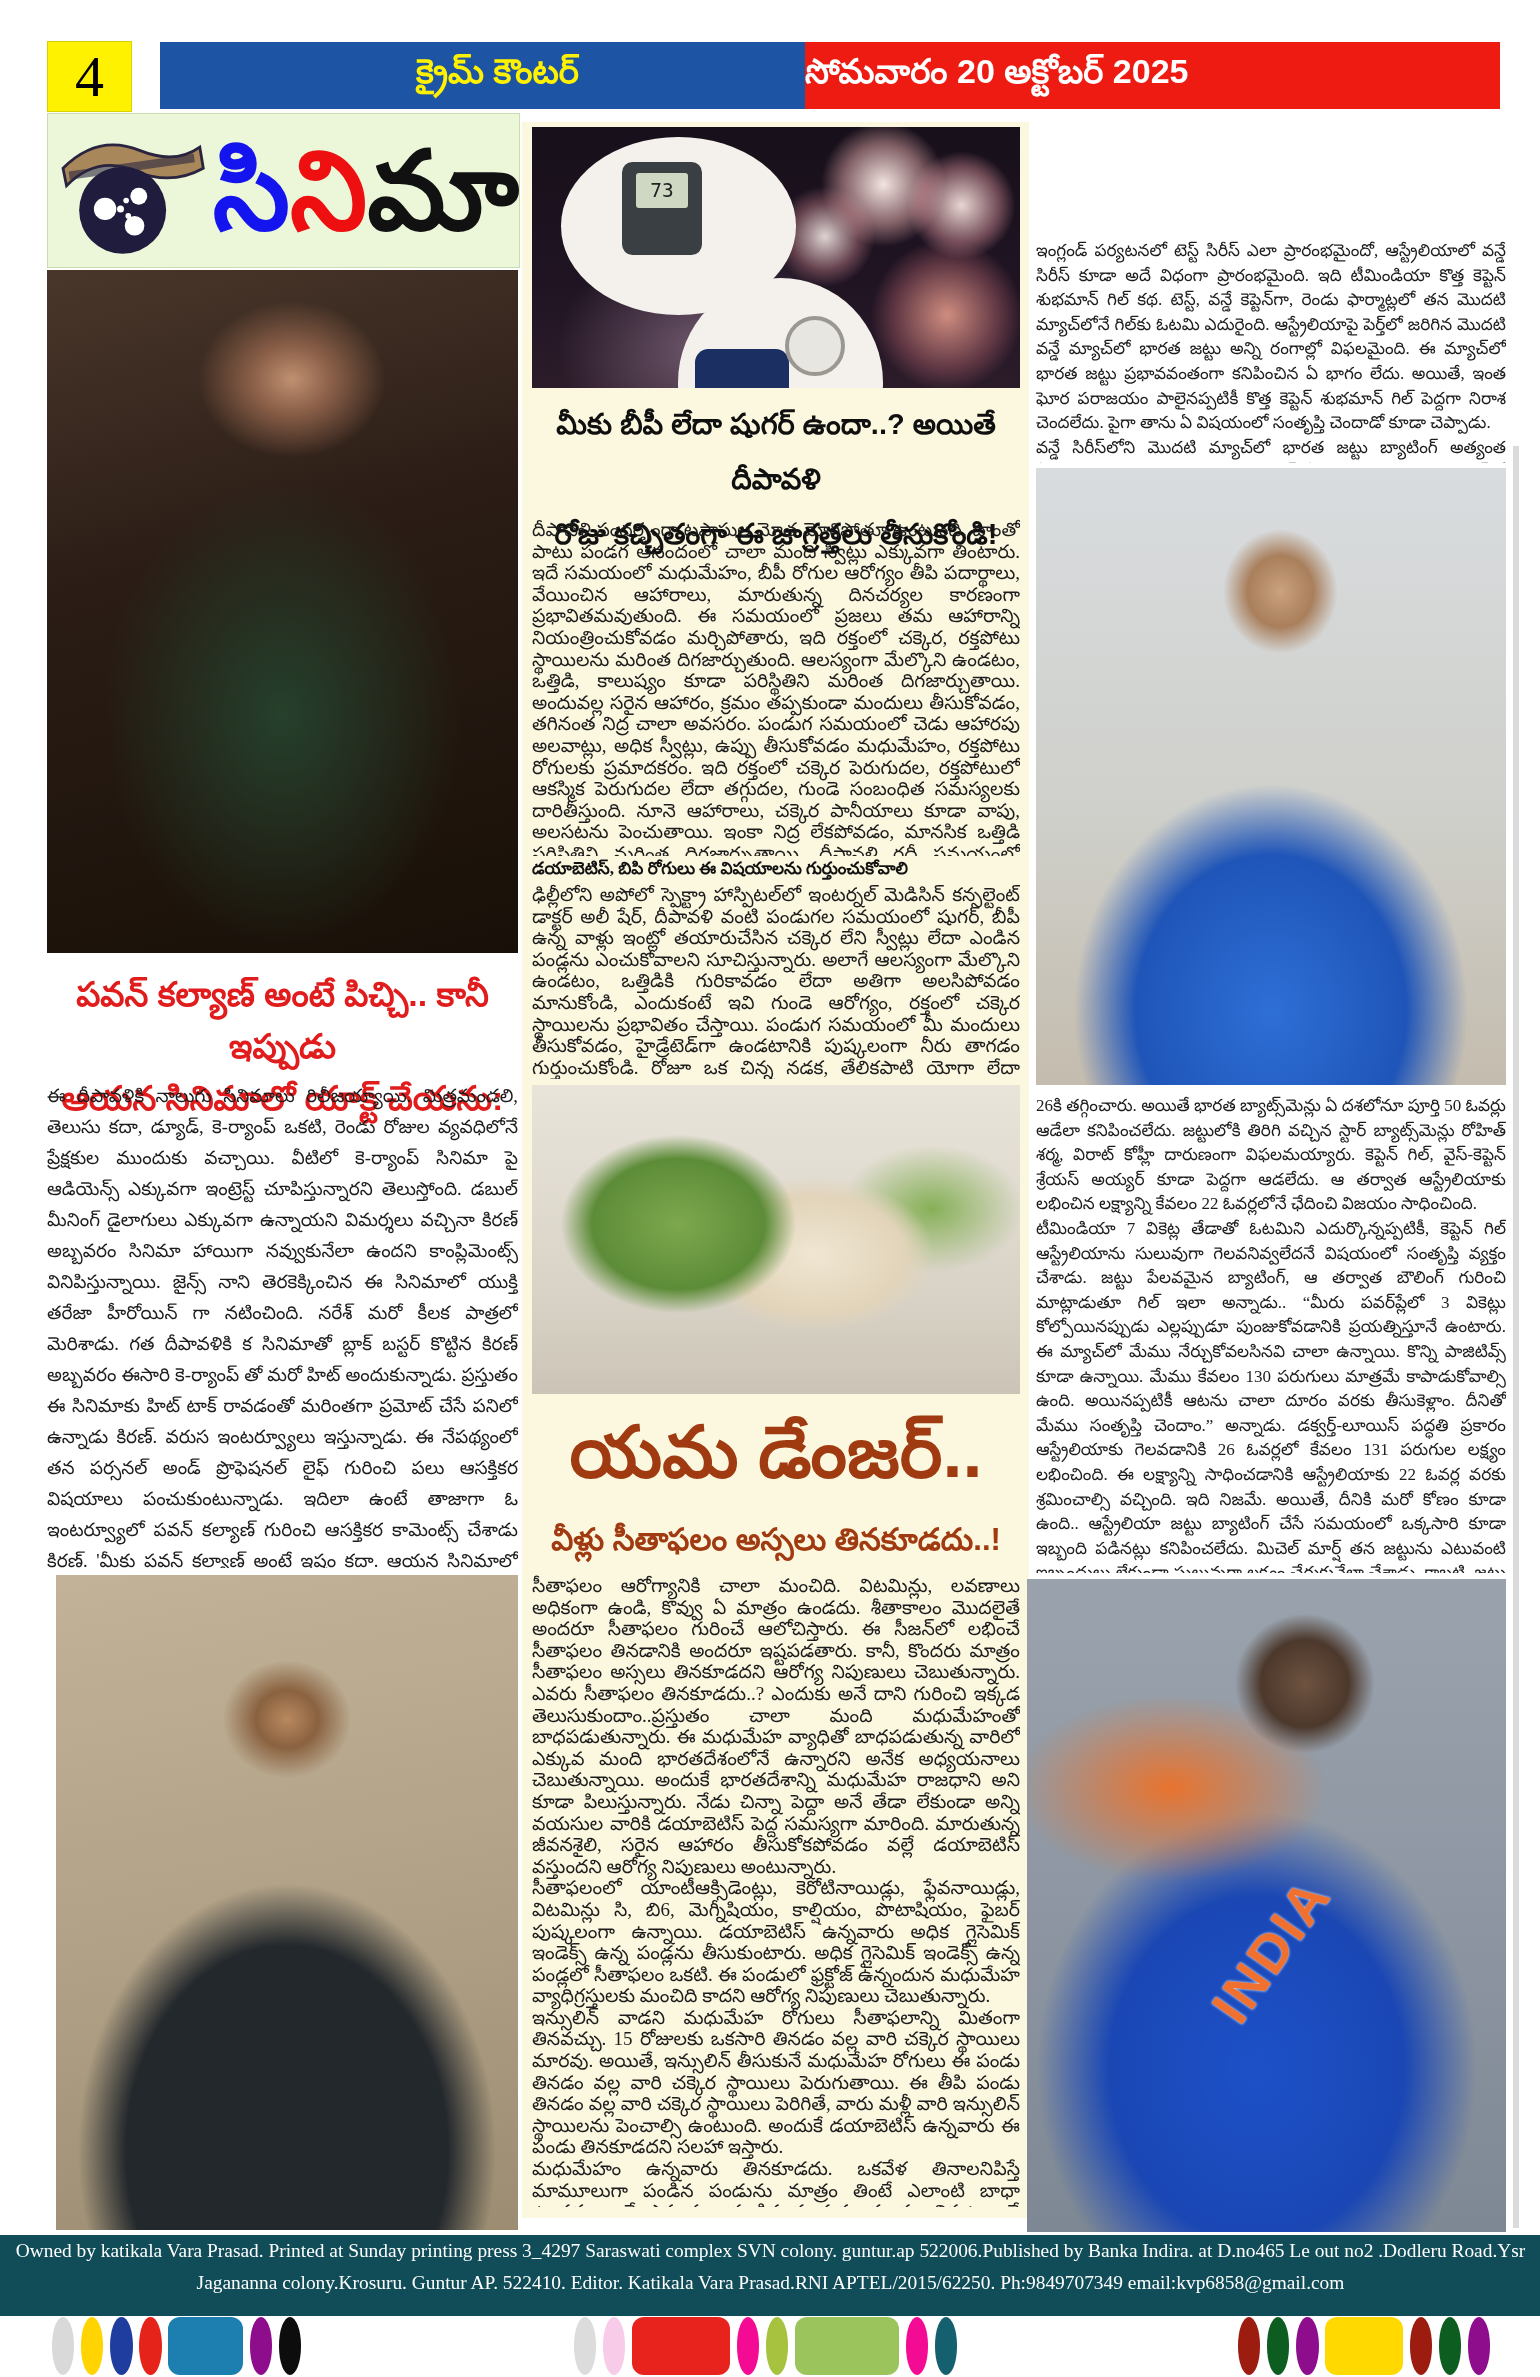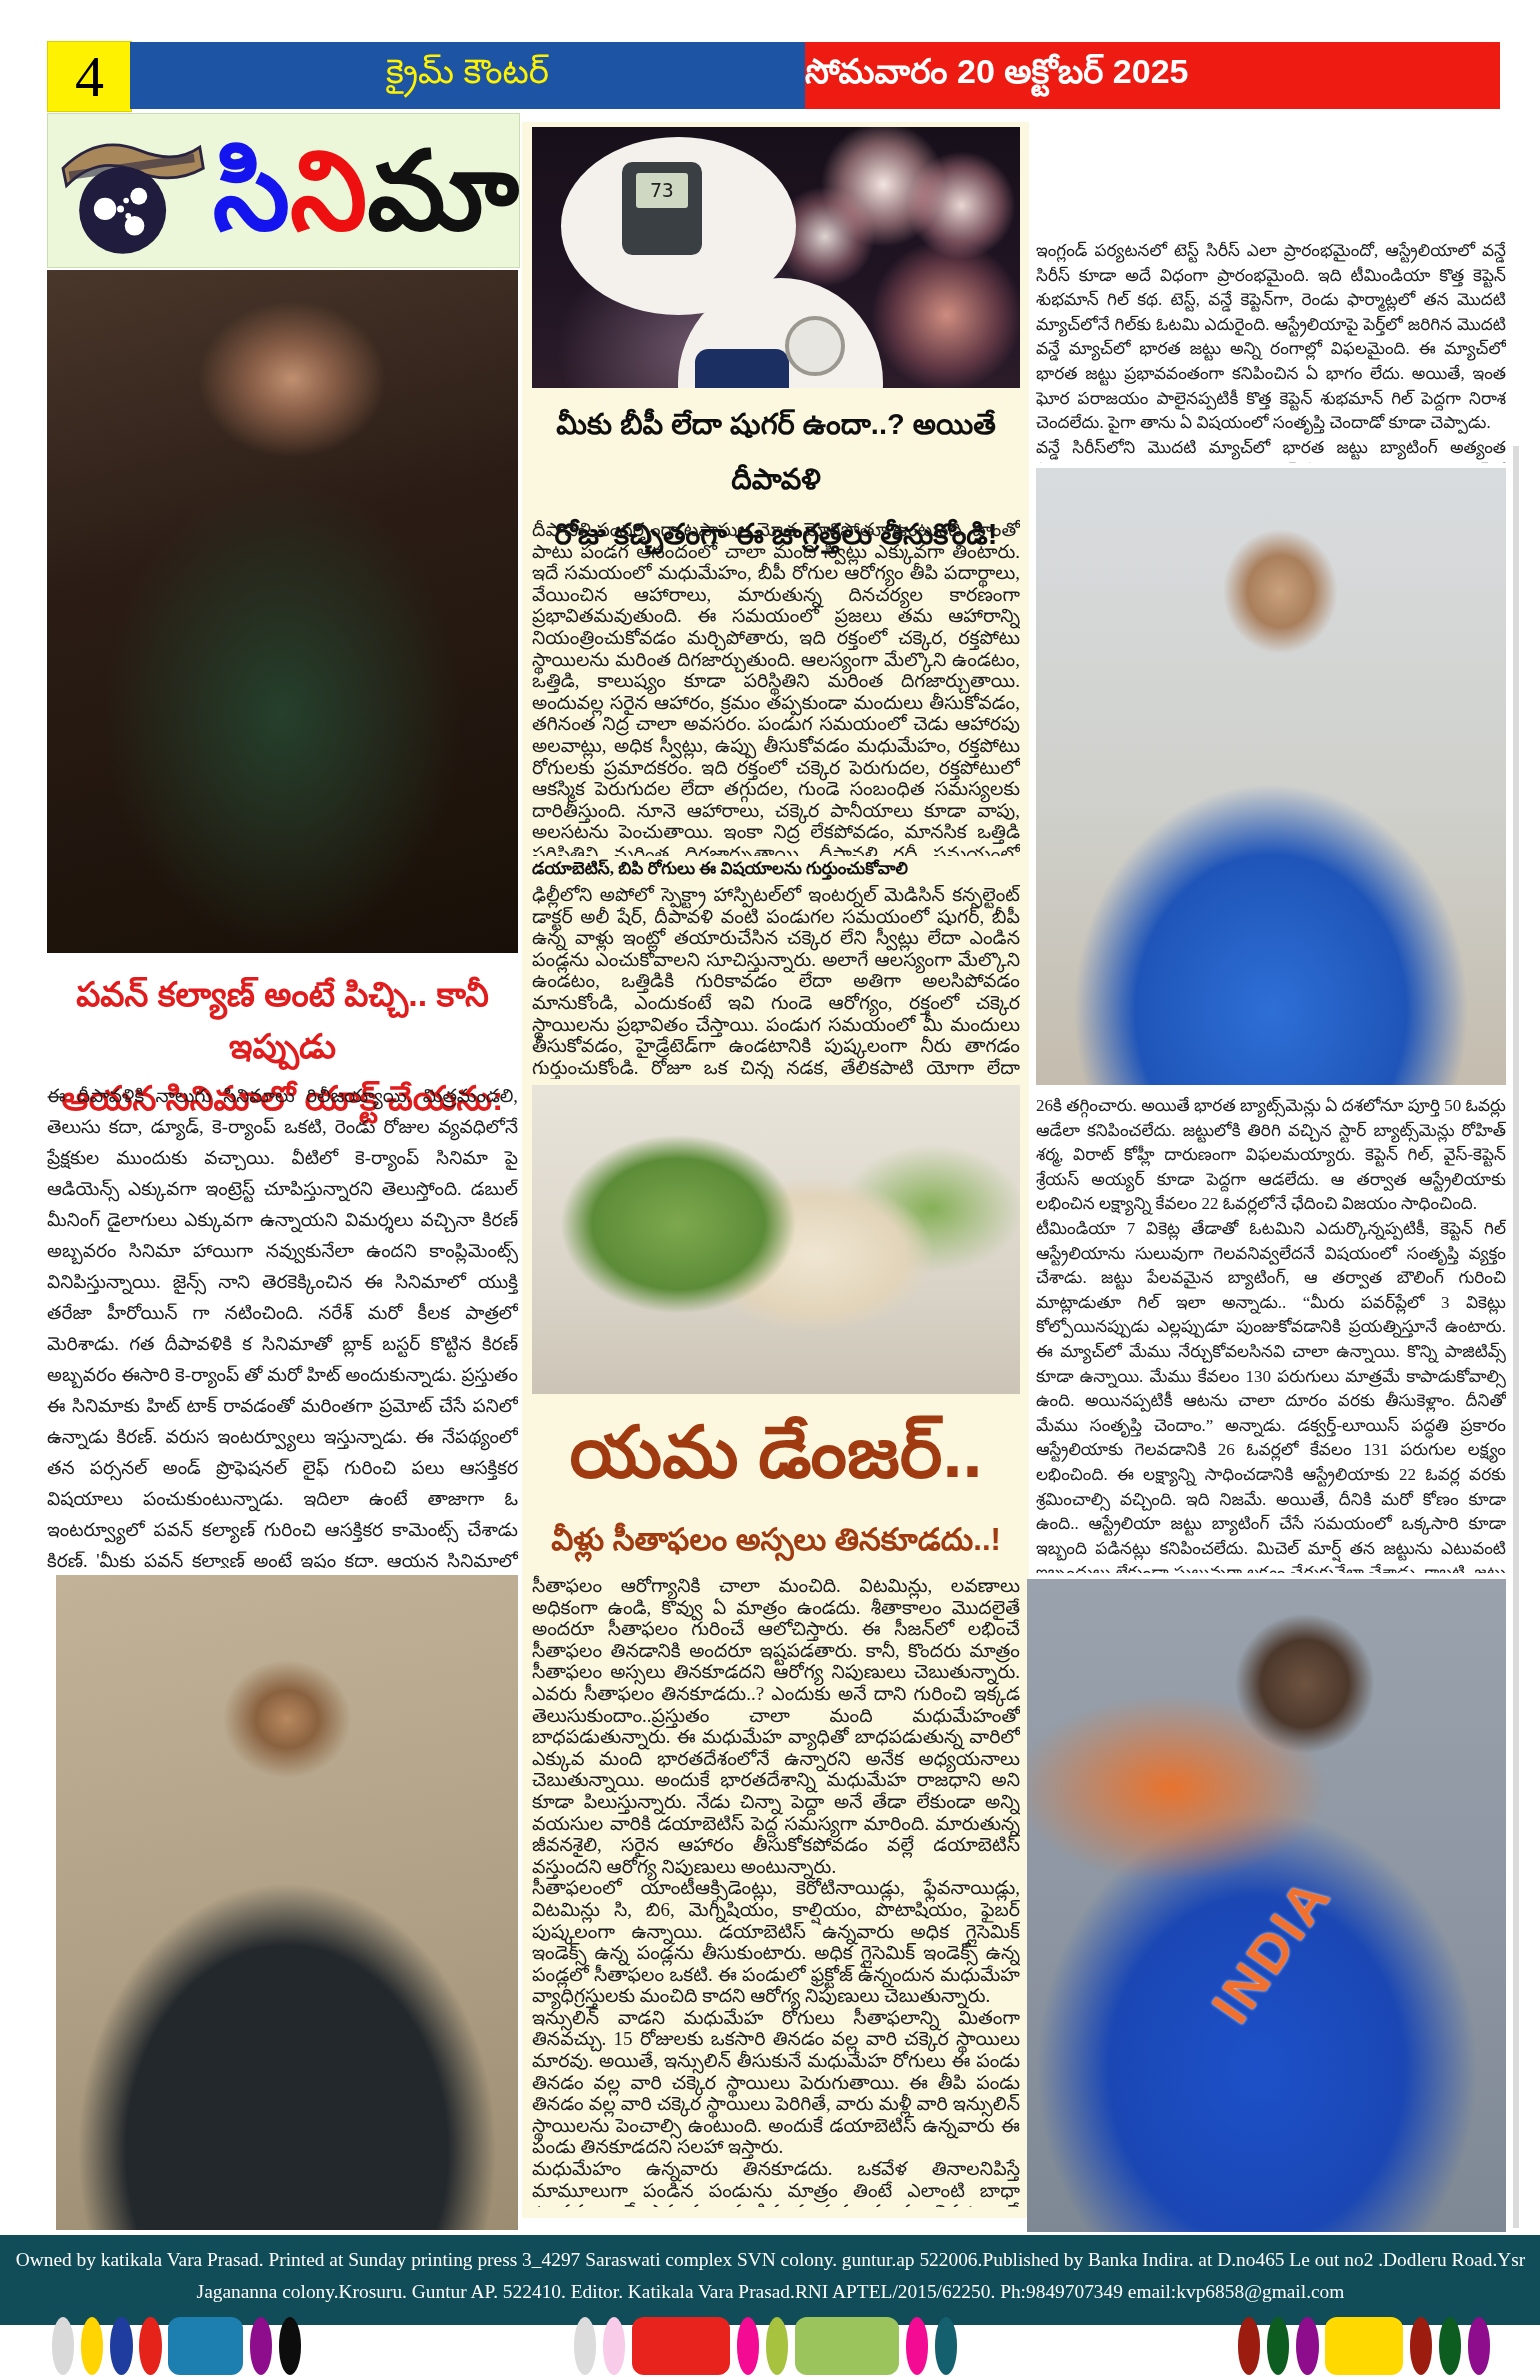--- a/index.html
+++ b/index.html
@@ -5,21 +5,21 @@
   html,body{margin:0;padding:0;background:#ffffff;}
   #page{position:relative;width:1541px;height:2377px;background:#ffffff;overflow:hidden;
         font-family:"Liberation Serif", serif;}
   .abs{position:absolute;}
   .noselect{user-select:none;}
 
   
   .pagenum{background:#fff200;color:#000;display:flex;align-items:center;justify-content:center;
            font-size:58px;font-family:"Liberation Serif",serif;border:0.7px solid #d8d000;}
   .section-bar{background:#1d55a4;color:#fff200;display:flex;align-items:center;justify-content:center;
-               font-family:"Liberation Sans",sans-serif;font-weight:normal;font-size:34px;}
+               font-family:"Liberation Sans",sans-serif;font-weight:bold;font-size:34px;margin-left:30px;}
   .date-bar{background:#ee1b12;color:#ffffff;display:flex;align-items:center;justify-content:flex-start;
             font-family:"Liberation Sans",sans-serif;font-weight:bold;font-size:34px;}
 
   
   .masthead{background:#ecf7d9;border:0.7px solid #c9ddb0;display:flex;align-items:center;}
   .masthead .letters{display:flex;align-items:center;height:100%;margin-left:3px;}
   .masthead .letter{font-family:"Liberation Sans",sans-serif;font-weight:bold;font-size:110px;line-height:1;}
 
   
   .photo{overflow:hidden;position:absolute;}
@@ -77,21 +77,21 @@
   .right-body{font-size:17px;line-height:24.6px;}
   .mid-subhead{font-weight:bold;font-size:17px;color:#111;}
   .danger-title{color:#a03a10;font-family:"Liberation Sans",sans-serif;font-weight:bold;
      font-size:72px;line-height:82px;text-align:center;}
   .danger-sub{color:#a03a10;font-family:"Liberation Sans",sans-serif;font-weight:bold;
      font-size:31px;text-align:center;}
   .mid-col-bg{background:#fcf8e0;}
 
   
   .footer{background:#114d58;color:#ffffff;text-align:center;
-     font-family:"Liberation Serif",serif;font-size:19.4px;line-height:32px;padding-top:9px;}
+     font-family:"Liberation Serif",serif;font-size:19.4px;line-height:32px;}
   .marks-group{display:flex;align-items:center;gap:6.7px;}
   .mark{display:inline-block;height:58px;}
   .mark.dot{width:22.4px;border-radius:50%;}
   .mark.bar{border-radius:12px;}
 
   .film-reel{margin-left:7.5px;}
   .edge-shadow{background:#c7c7c7;opacity:.65;}
 </style>
 </head>
 <body>

